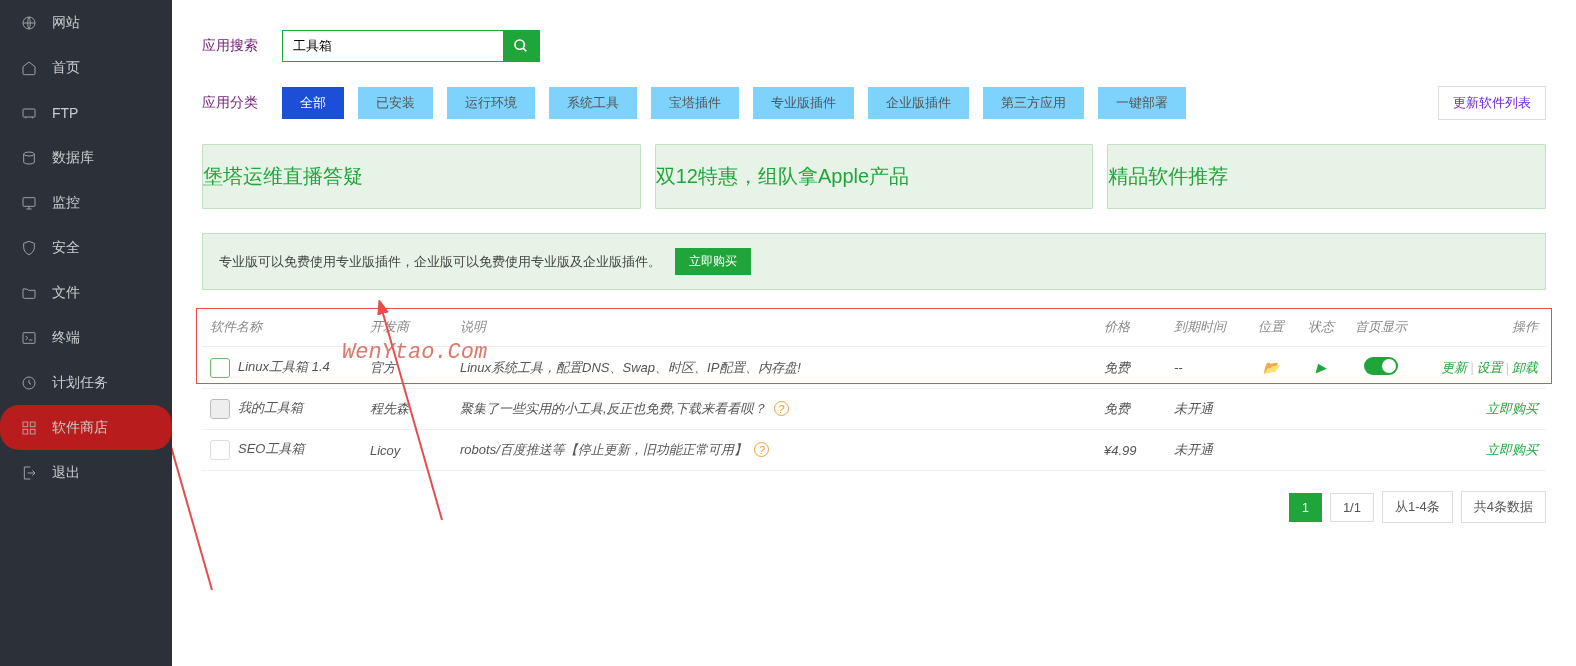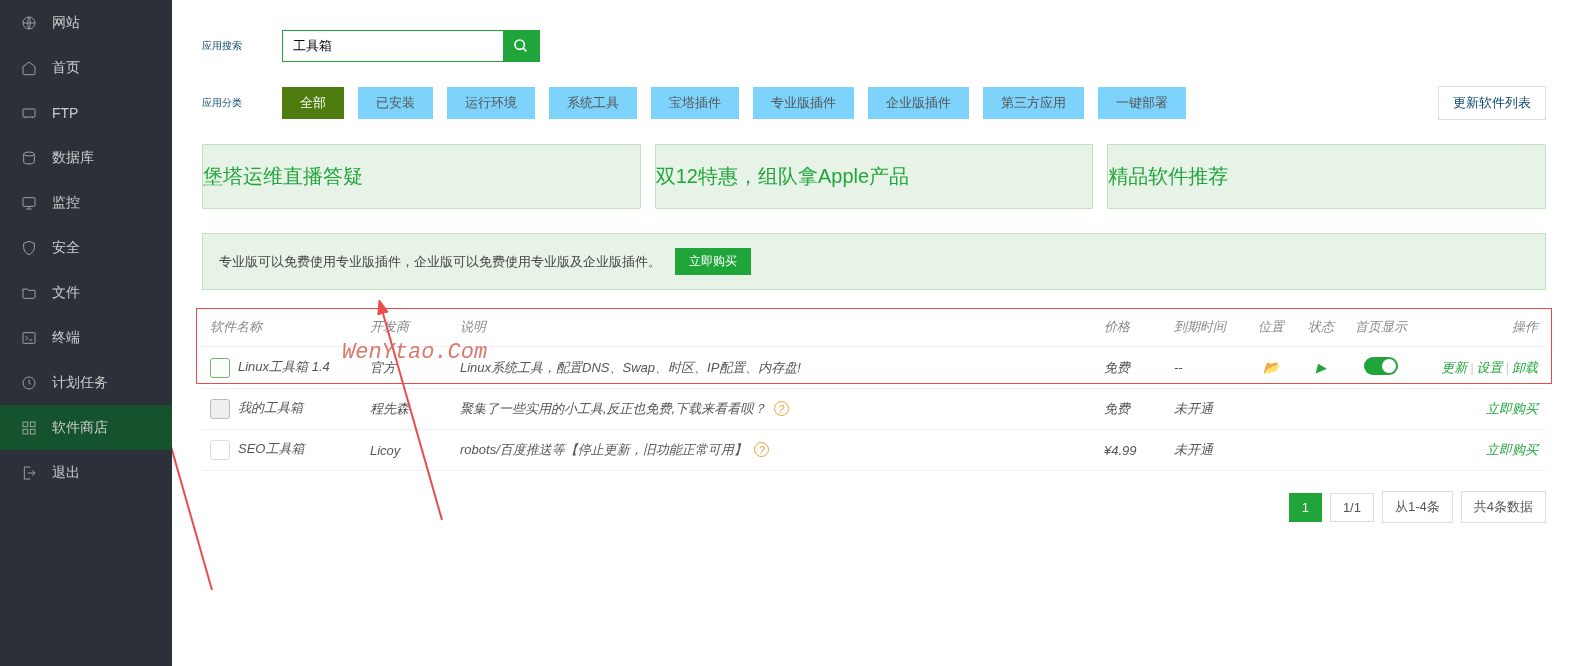--- a/index.html
+++ b/index.html
@@ -1,32 +1,32 @@
 <!DOCTYPE html>
 <html><head>
 <meta charset="utf-8">
 <style>
 * { margin: 0; padding: 0; box-sizing: border-box; }
 body { font-family: "Microsoft YaHei", Arial, sans-serif; font-size: 13px; color: #666; background: #fff; overflow: hidden; }
 .app { display: flex; width: 1576px; height: 666px; }
 .sidebar { width: 172px; background: #2c3139; flex-shrink: 0; position: relative; }
 .sidebar-item { display: flex; align-items: center; height: 45px; padding-left: 20px; color: #bbb; cursor: pointer; font-size: 14px; }
-.sidebar-item.active { background: #14532d; color: #fff; }
+.sidebar-item.active { background: #b91c1c; color: #fff; border-radius: 19px; }
 .sidebar-item .sb-icon { width: 18px; height: 18px; margin-right: 14px; display: inline-flex; align-items: center; justify-content: center; opacity: 0.8; }
 .sidebar-item span.label { color: #ccc; }
 .main { flex: 1; background: #fff; padding: 30px; overflow: auto; position: relative; }
 .row { display: flex; align-items: center; margin-bottom: 24px; }
-.row-label { width: 80px; color: #0c4a6e; font-size: 10px; }
+.row-label { width: 80px; color: #701a75; font-size: 14px; }
 .search-box { display: flex; border: 1px solid #20a53a; }
 .search-input { border: none; outline: none; padding: 0 10px; height: 30px; width: 220px; font-size: 13px; }
 .search-btn { width: 36px; height: 30px; background: #20a53a; border: none; cursor: pointer; display: flex; align-items: center; justify-content: center; }
 .categories { display: flex; gap: 14px; flex: 1; }
 .cat-btn { padding: 7px 18px; background: #7dd3fc; color: #555; border: none; cursor: pointer; font-size: 13px; }
-.cat-btn.active { background: #4d7c0f; color: #fff; }
-.update-btn { padding: 7px 14px; background: #fff; border: 1px solid #ddd; cursor: pointer; font-size: 13px; color: #0c4a6e; }
+.cat-btn.active { background: #1d4ed8; color: #fff; }
+.update-btn { padding: 7px 14px; background: #fff; border: 1px solid #ddd; cursor: pointer; font-size: 13px; color: #6d28d9; }
 .banners { display: flex; gap: 14px; margin-bottom: 24px; }
 .banner { flex: 1; border: 1px solid #c3e0c3; background: #e7f3e7; color: #20a53a; text-align: left; padding: 18px 0; font-size: 20px; cursor: pointer; border-radius: 1px; }
 .notice-bar { border: 1px solid #c3e0c3; background: #e7f3e7; padding: 14px 16px; margin-bottom: 18px; display: flex; align-items: center; font-size: 13px; color: #444; }
 .buy-now-btn { margin-left: 14px; padding: 5px 14px; background: #20a53a; color: #fff; border: none; cursor: pointer; font-size: 12px; }
 .data-table { width: 100%; border-collapse: collapse; font-style: italic; }
 .data-table th { text-align: left; font-weight: normal; color: #888; padding: 10px 8px; font-size: 13px; border-bottom: 1px solid #eee; }
 .data-table td { padding: 10px 8px; border-bottom: 1px solid #f0f0f0; font-size: 13px; color: #555; vertical-align: middle; }
 .data-table th.right, .data-table td.right { text-align: right; }
 .data-table th.center, .data-table td.center { text-align: center; }
 .app-icon { display: inline-block; width: 20px; height: 20px; vertical-align: middle; margin-right: 8px; border-radius: 3px; }

